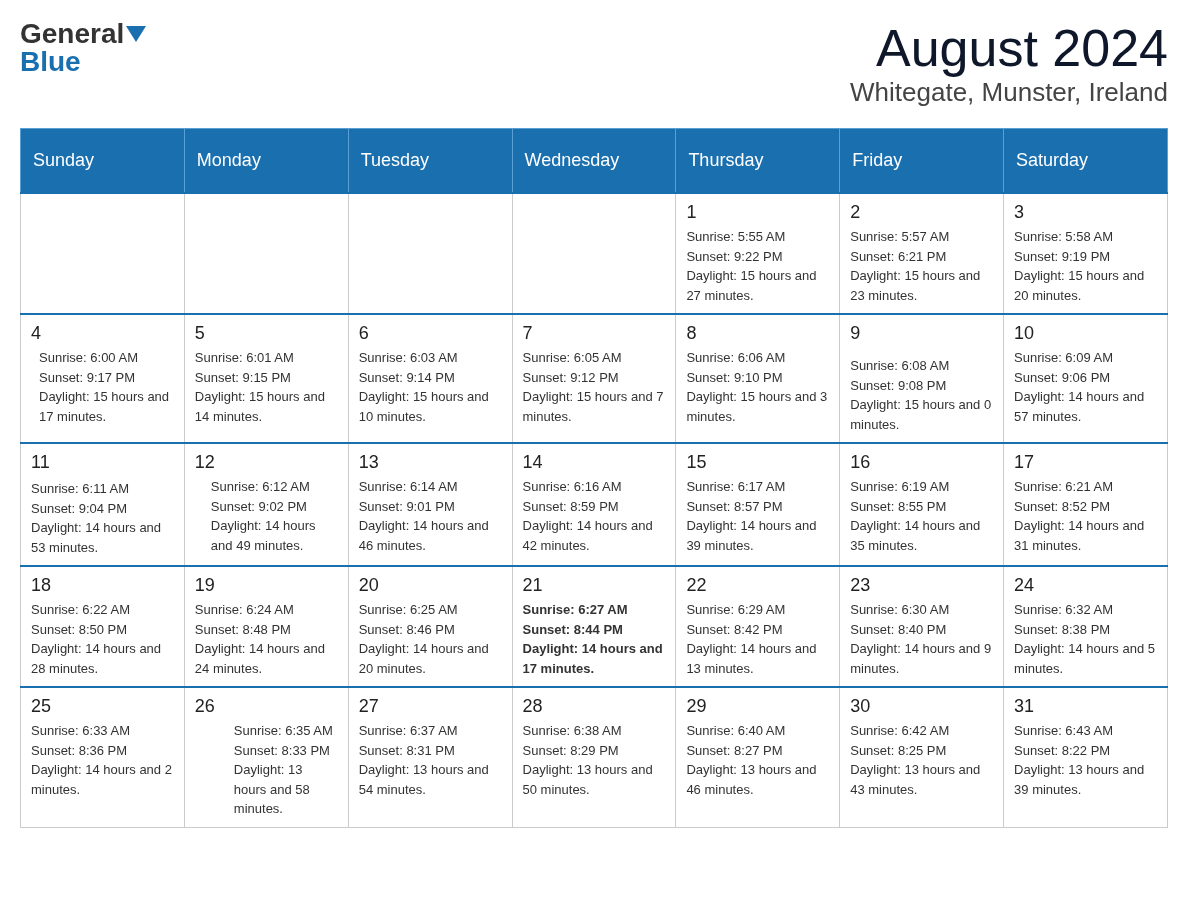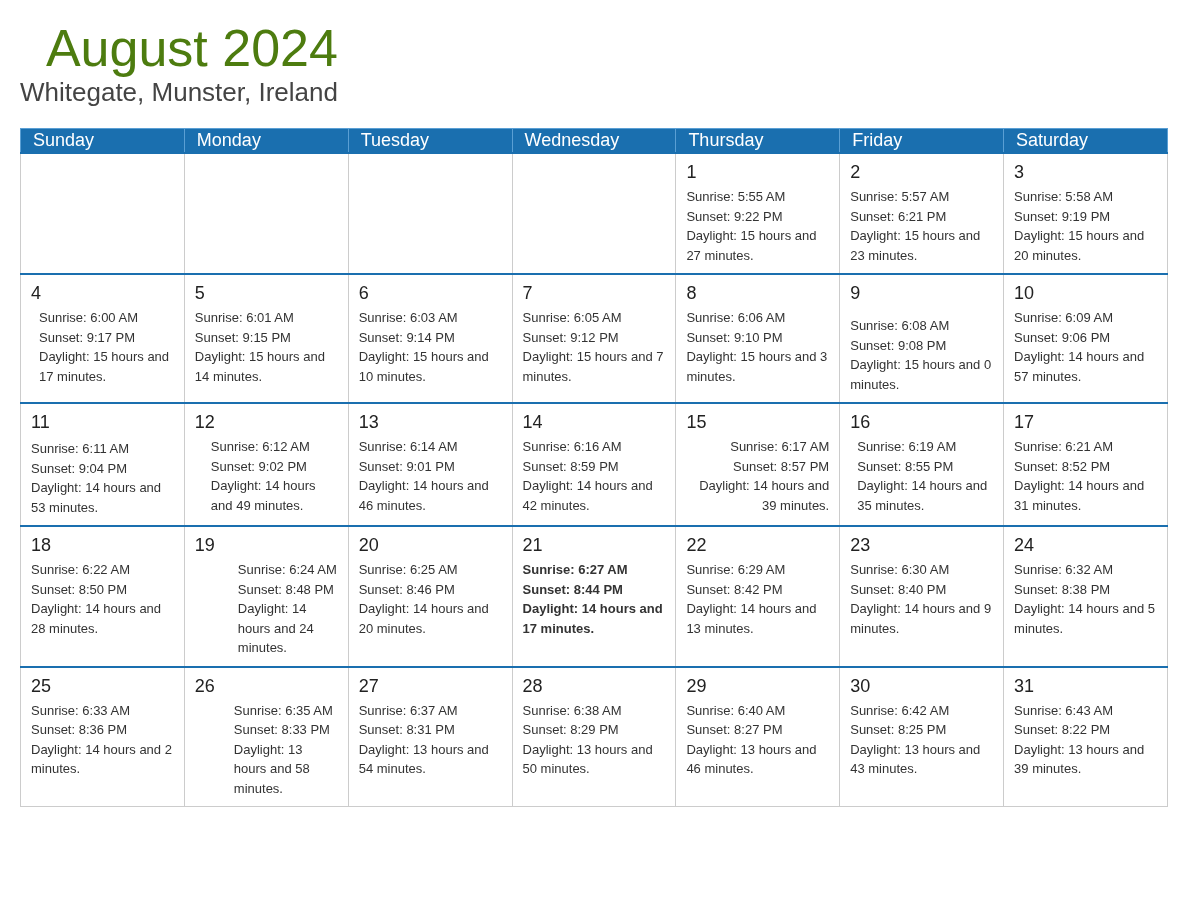--- a/index.html
+++ b/index.html
@@ -46,38 +46,38 @@
     .logo-row {
       display: flex;
       align-items: center;
     }
     .title-section {
       text-align: right;
     }
     .month-title {
       font-size: 52px;
       font-weight: normal;
-      color: #4d7c0f;
+      color: #0f172a;
       line-height: 1.1;
     }
     .location-title {
       font-size: 26px;
       color: #444;
       font-weight: normal;
     }
     .calendar {
       width: 100%;
       border-collapse: collapse;
     }
     .calendar thead th {
       background-color: #1a6faf;
       color: #fff;
       font-size: 18px;
       font-weight: normal;
-      padding: 1px 12px;
+      padding: 21px 12px;
       text-align: left;
       border: 1px solid #5a9fd4;
     }
     .calendar tbody td {
       vertical-align: top;
       padding: 8px 10px;
       border: 1px solid #ccc;
       border-top: 2px solid #1a6faf;
       font-size: 13.5px;
       color: #333;
@@ -96,20 +96,29 @@
       line-height: 1.5;
     }
     .empty-cell {
       background: #fff;
     }
   </style>
 </head>
 <body>
 
 <div class="header">
+  <div class="logo">
+    <div class="logo-row">
+      <span class="logo-general">General</span>
+      <span class="logo-triangle"></span>
+    </div>
+    <div class="logo-row">
+      <span class="logo-blue">Blue</span>
+    </div>
+  </div>
   <div class="title-section">
     <div class="month-title">August 2024</div>
     <div class="location-title">Whitegate, Munster, Ireland</div>
   </div>
 </div>
 
 <table class="calendar">
   <thead>
     <tr>
     <th>Sunday</th>
@@ -210,47 +219,47 @@
 Daylight: 14 hours and 46 minutes.</div>
         </td>
         <td>
           <span class="day-number">14</span>
           <div class="day-info" style="white-space: pre-line;">Sunrise: 6:16 AM
 Sunset: 8:59 PM
 Daylight: 14 hours and 42 minutes.</div>
         </td>
         <td>
           <span class="day-number">15</span>
-          <div class="day-info" style="white-space: pre-line; text-align: right;">Sunrise: 6:17 AM
+          <div class="day-info" style="white-space: pre-line;">Sunrise: 6:17 AM
 Sunset: 8:57 PM
 Daylight: 14 hours and 39 minutes.</div>
         </td>
         <td>
           <span class="day-number">16</span>
-          <div class="day-info" style="white-space: pre-line; margin-left: 7px;">Sunrise: 6:19 AM
+          <div class="day-info" style="white-space: pre-line;">Sunrise: 6:19 AM
 Sunset: 8:55 PM
 Daylight: 14 hours and 35 minutes.</div>
         </td>
         <td>
           <span class="day-number">17</span>
           <div class="day-info" style="white-space: pre-line;">Sunrise: 6:21 AM
 Sunset: 8:52 PM
 Daylight: 14 hours and 31 minutes.</div>
         </td>
       </tr>
       <tr>
         <td>
           <span class="day-number">18</span>
           <div class="day-info" style="white-space: pre-line;">Sunrise: 6:22 AM
 Sunset: 8:50 PM
 Daylight: 14 hours and 28 minutes.</div>
         </td>
         <td>
           <span class="day-number">19</span>
-          <div class="day-info" style="white-space: pre-line; margin-left: 43px;">Sunrise: 6:24 AM
+          <div class="day-info" style="white-space: pre-line;">Sunrise: 6:24 AM
 Sunset: 8:48 PM
 Daylight: 14 hours and 24 minutes.</div>
         </td>
         <td>
           <span class="day-number">20</span>
           <div class="day-info" style="white-space: pre-line;">Sunrise: 6:25 AM
 Sunset: 8:46 PM
 Daylight: 14 hours and 20 minutes.</div>
         </td>
         <td>

